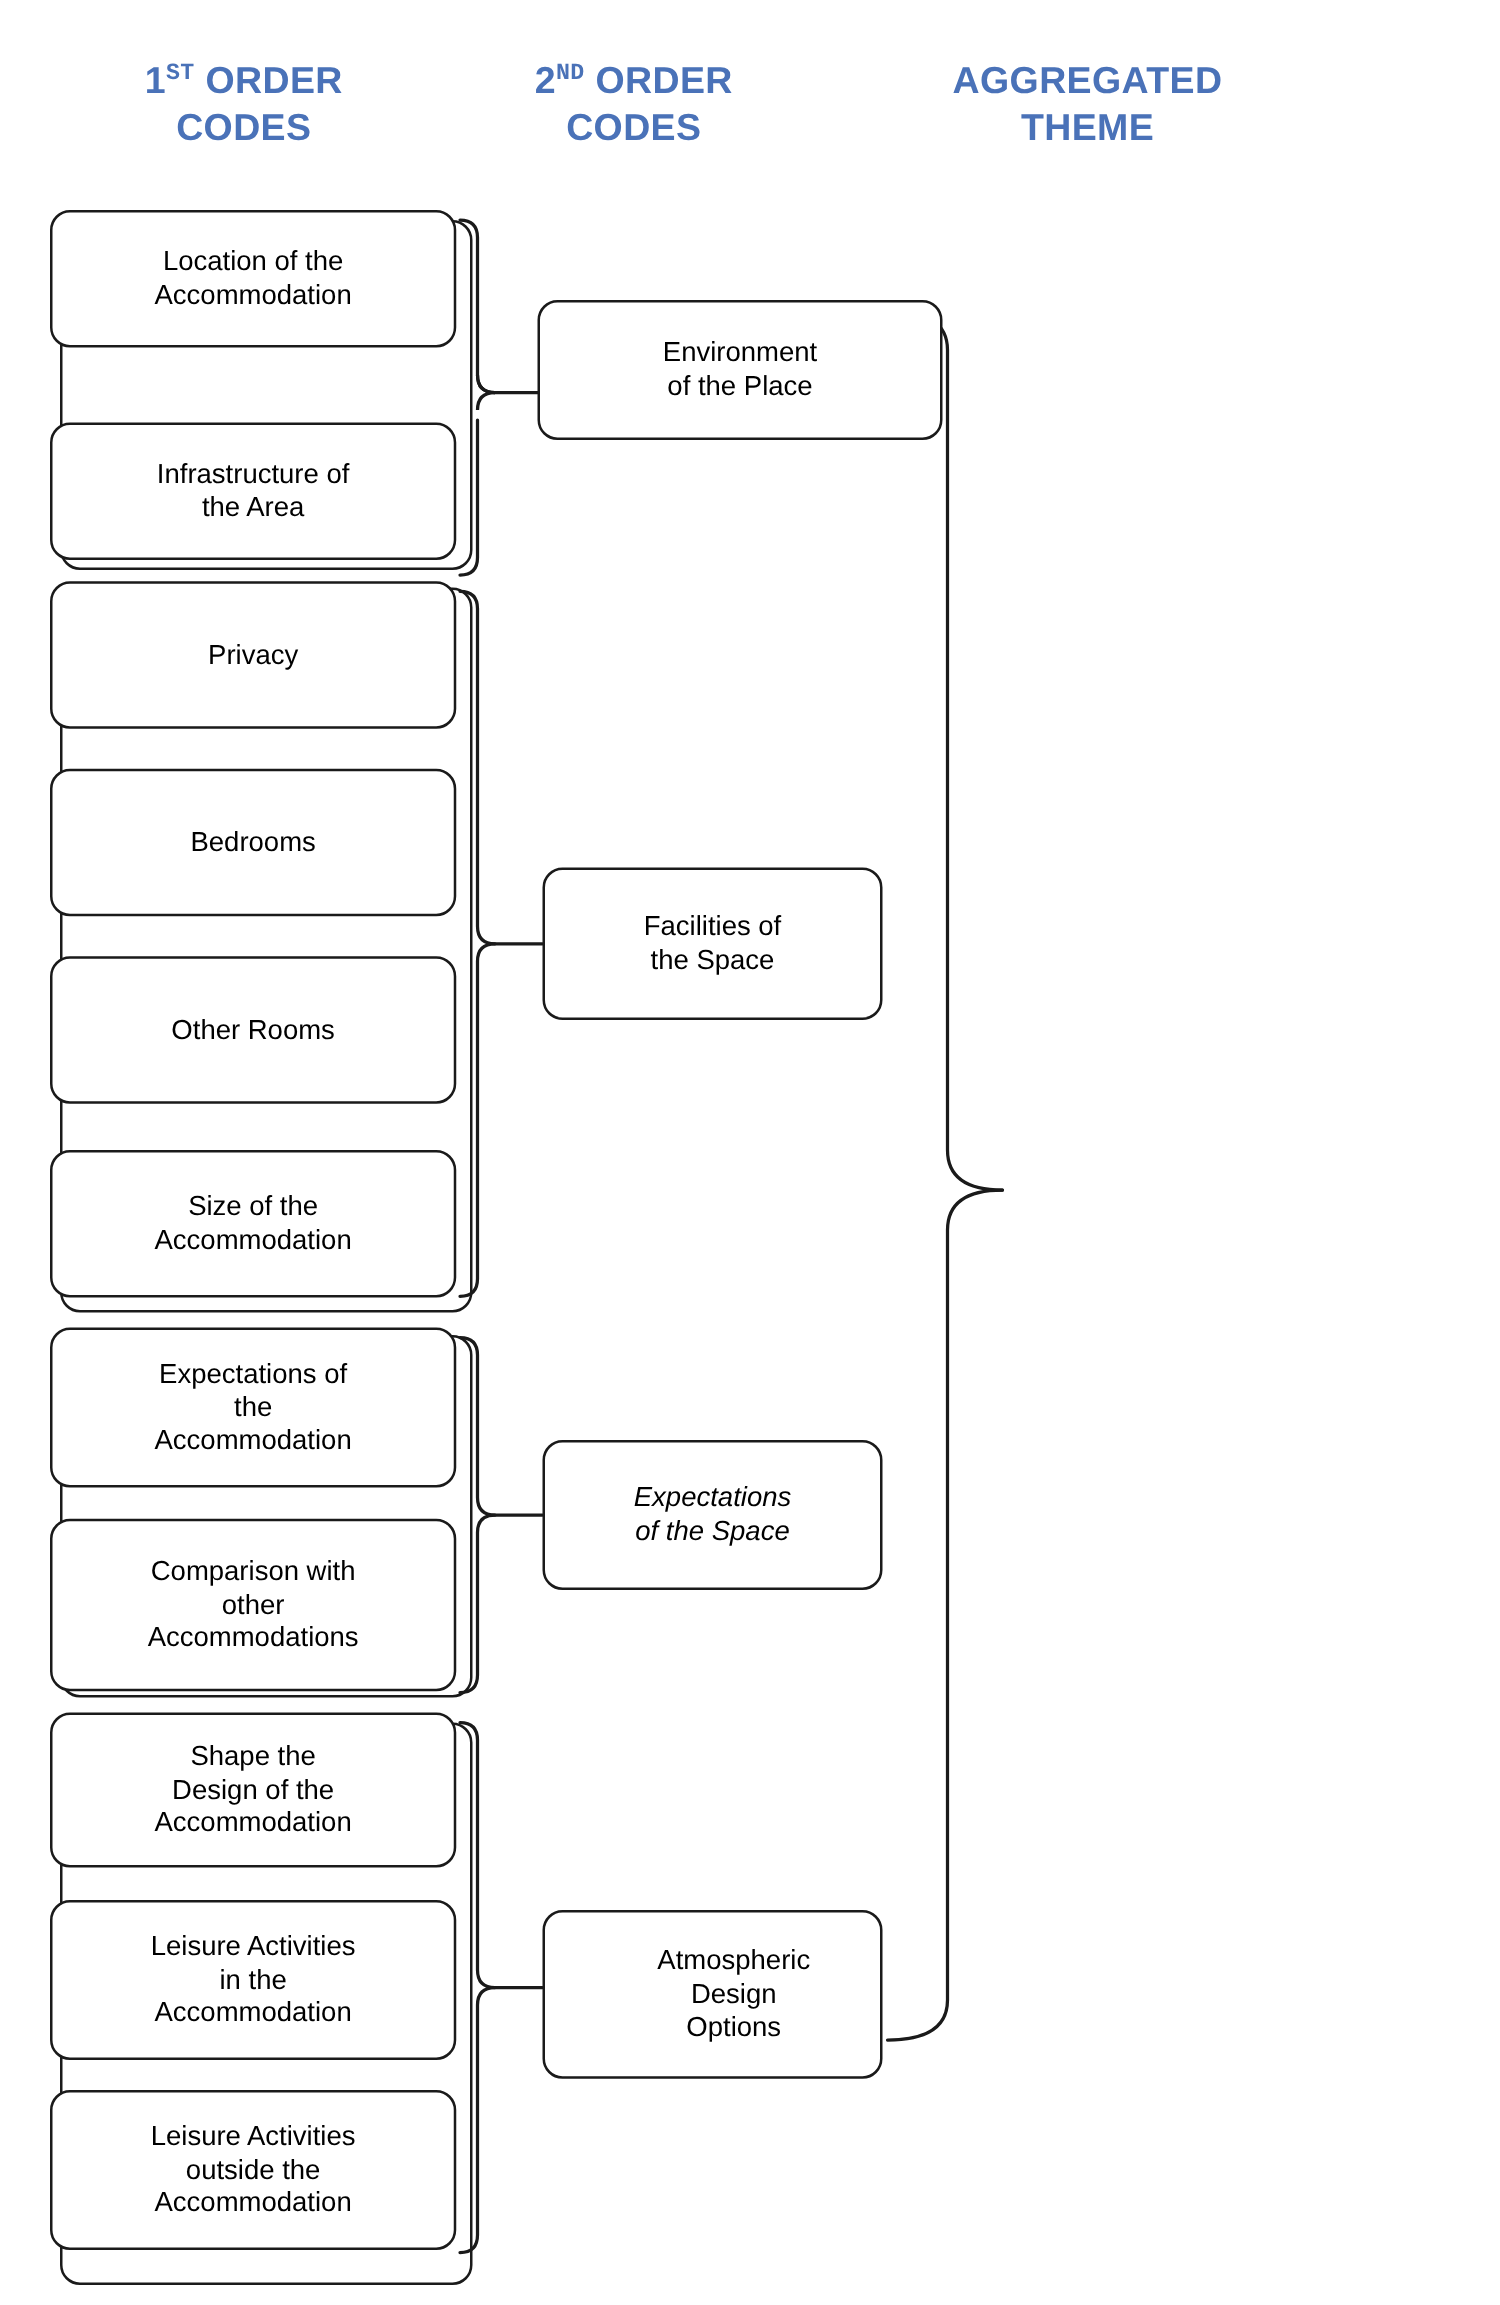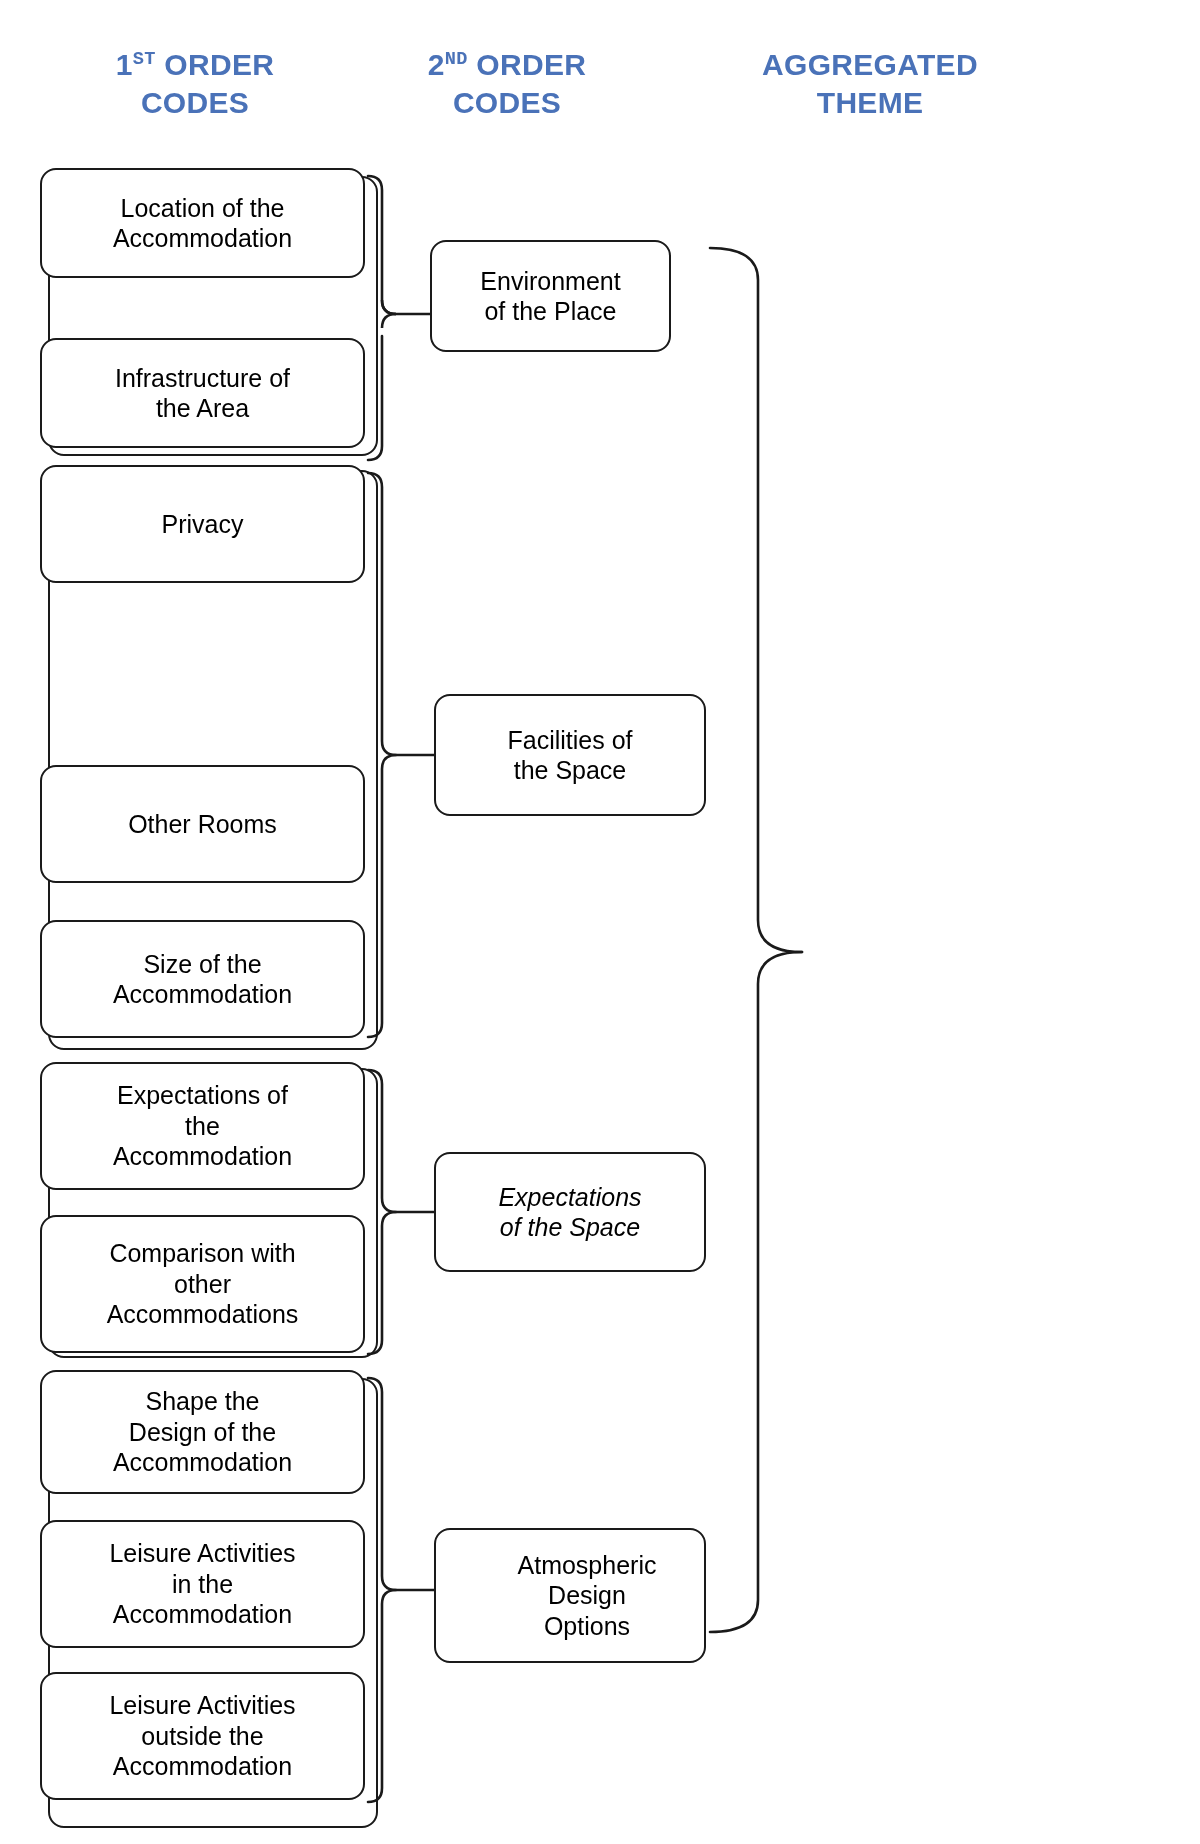--- a/index.html
+++ b/index.html
@@ -48,21 +48,21 @@
   .box {
     position: absolute;
     box-sizing: border-box;
     border: 2.6px solid #1a1a1a;
     border-radius: 16px;
     background: #ffffff;
     display: flex;
     align-items: center;
     justify-content: center;
     text-align: center;
-    font-size: 25px;
+    font-size: 22px;
     line-height: 1.22;
     padding: 4px 10px;
     z-index: 3;
   }
   .box span { display: block; }
 
   
   .stack {
     position: absolute;
     box-sizing: border-box;
@@ -116,35 +116,40 @@
   </div>
 
   <div class="brace" style="left:366px; top:168px; width:70px; height:300px;">
     <svg width="70" height="300" viewBox="0 0 70 300">
       <path d="M2 8 Q 16 8 16 22 L16 132 Q16 146 30 146 L68 146 M16 168 L16 278 Q16 292 2 292" fill="none" stroke="#1a1a1a" stroke-width="2.6" stroke-linecap="round"></path>
       <path d="M16 132 Q16 146 30 146" fill="none" stroke="#1a1a1a" stroke-width="2.6"></path>
       <path d="M16 160 Q16 146 30 146" fill="none" stroke="#1a1a1a" stroke-width="2.6"></path>
     </svg>
   </div>
 
-  <div class="box" style="left:430px; top:240px; width:241px; height:112px;">
+  <div class="box" style="left:430px; top:240px; width:324px; height:112px;">
     <div>
       <span>Environment</span>
       <span>of the Place</span>
     </div>
   </div>
 
   <div class="stack" style="left:48px; top:470px; width:330px; height:580px;"></div>
 
   <div class="box" style="left:40px; top:465px; width:325px; height:118px;">
     <div>
         <span>Privacy</span>
       </div>
   </div>
 
+  <div class="box" style="left:40px; top:615px; width:325px; height:118px;">
+    <div>
+        <span>Bedrooms</span>
+      </div>
+  </div>
 
   <div class="box" style="left:40px; top:765px; width:325px; height:118px;">
     <div>
         <span>Other Rooms</span>
       </div>
   </div>
 
   <div class="box" style="left:40px; top:920px; width:325px; height:118px;">
     <div>
       <span>Size of the</span>

